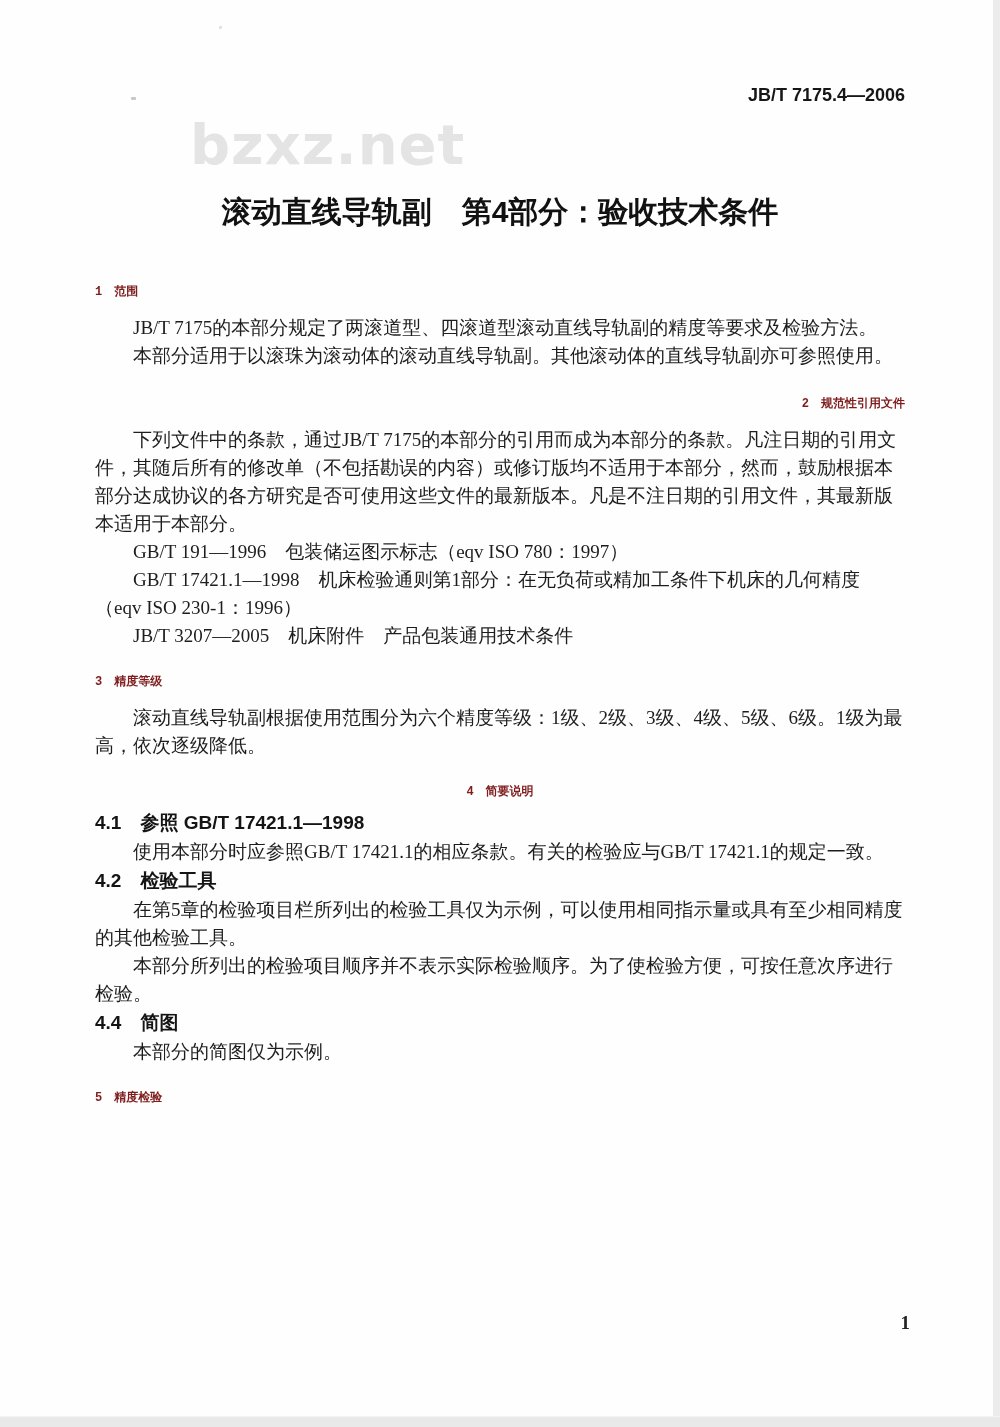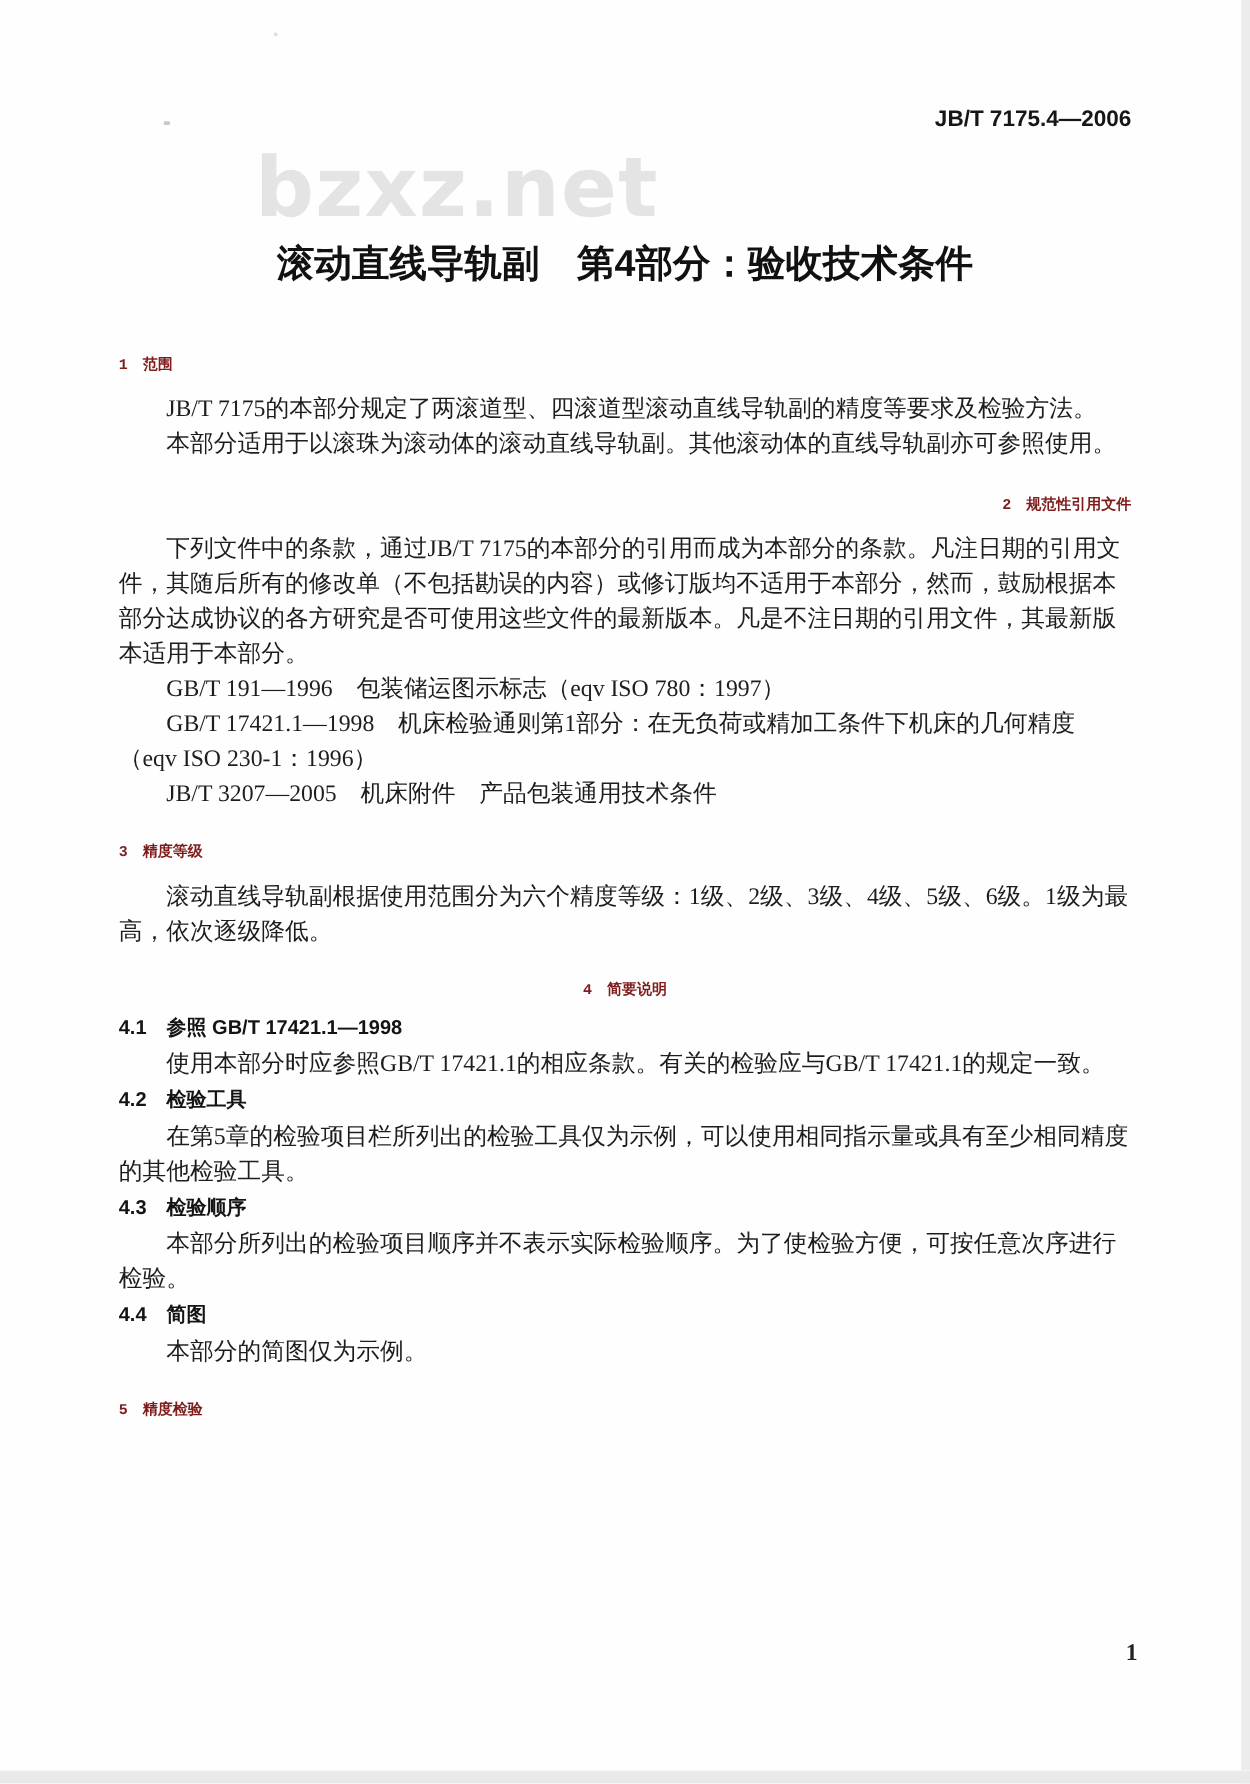--- a/index.html
+++ b/index.html
@@ -22,25 +22,25 @@
     width: 100%; height: 10px;
     background: #e9e9e9;
     border-top: 1px solid #f4f4f4;
   }
   .speck { position: absolute; background: #9a9a9a; border-radius: 1px; opacity: .55; }
   .speck-1 { left: 131px; top: 97px; width: 5px; height: 3px; }
   .speck-2 { left: 219px; top: 26px; width: 3px; height: 3px; opacity: .3; }
 
   .watermark {
     position: absolute;
-    top: 112px; left: 204px;
+    top: 112px; left: 190px;
     z-index: 0;
     font-family: "DejaVu Sans", "Liberation Sans", sans-serif;
     font-weight: bold;
-    font-size: 66px;
+    font-size: 56px;
     letter-spacing: 1px;
     color: #e4e4e4;
     user-select: none;
   }
 
   .content { position: relative; z-index: 1; padding: 0 95px; }
 
   .std-code {
     margin-top: 84px;
     text-align: right;
@@ -69,21 +69,21 @@
     margin: 18px 0 8px 0;
     color: #7f1d1d;
   }
   .sec-h.mt-lg { margin-top: 48px; }
   .sec-h.mt-md { margin-top: 20px; text-align: right; }
   .sec-h.mb-sm { margin-bottom: 4px; text-align: center; }
 
   .sub-h {
     font-family: "Liberation Sans", "DejaVu Sans", sans-serif;
     font-weight: bold;
-    font-size: 16px;
+    font-size: 19px;
     line-height: 26px;
     margin: 2px 0;
     color: #141414;
   }
 
   .body-p {
     font-size: 19px;
     line-height: 28px;
     margin: 0;
     text-indent: 2em;
@@ -127,21 +127,20 @@
     <p class="body-p">滚动直线导轨副根据使用范围分为六个精度等级：1级、2级、3级、4级、5级、6级。1级为最高，依次逐级降低。</p>
 
     <h2 class="sec-h mb-sm">4　简要说明</h2>
 
     <h3 class="sub-h">4.1　参照 GB/T 17421.1—1998</h3>
     <p class="body-p">使用本部分时应参照GB/T 17421.1的相应条款。有关的检验应与GB/T 17421.1的规定一致。</p>
 
     <h3 class="sub-h">4.2　检验工具</h3>
     <p class="body-p">在第5章的检验项目栏所列出的检验工具仅为示例，可以使用相同指示量或具有至少相同精度的其他检验工具。</p>
 
-    <h3 class="sub-h">4.3　检验顺序</h3>
     <p class="body-p">本部分所列出的检验项目顺序并不表示实际检验顺序。为了使检验方便，可按任意次序进行检验。</p>
 
     <h3 class="sub-h">4.4　简图</h3>
     <p class="body-p">本部分的简图仅为示例。</p>
 
     <h2 class="sec-h">5　精度检验</h2>
 
   </div>
 
   <div class="page-number">1</div>

